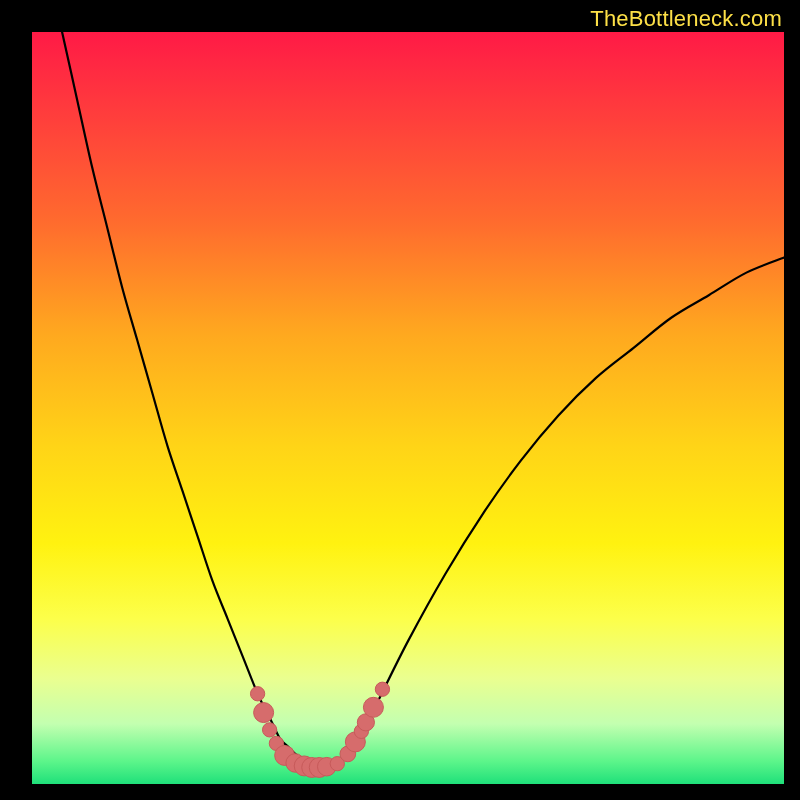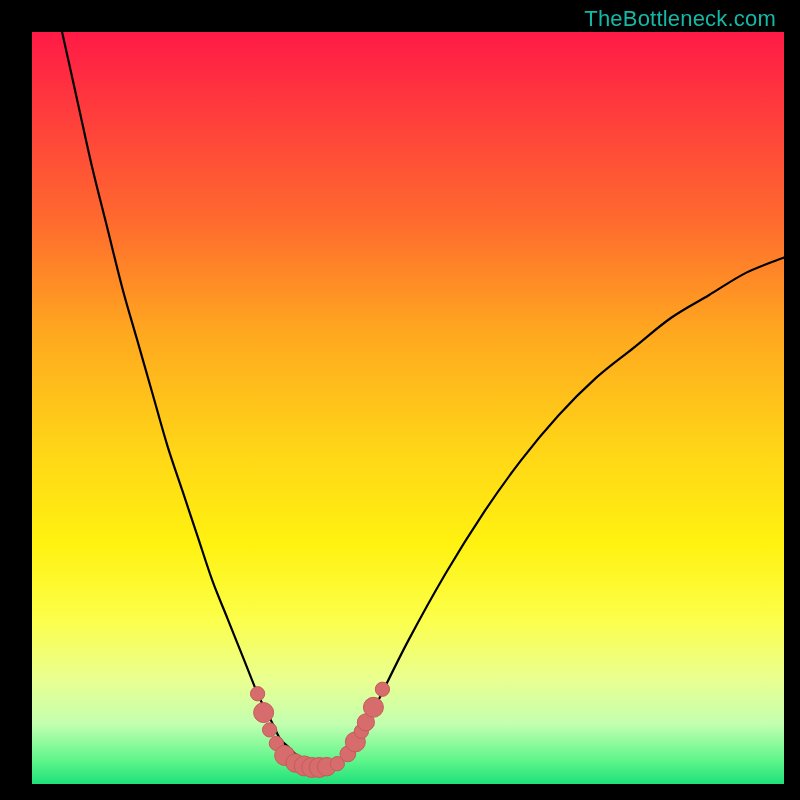--- a/index.html
+++ b/index.html
@@ -33,22 +33,22 @@
       #fcff4a 78%,
       #eaff90 86%,
       #c3ffb0 92%,
       #5cf58a 97%,
       #1fe07a 100%
     );
   }
   .watermark {
     position: absolute;
     top: 6px;
-    right: 24px;
-    color: #14b8a6;
+    right: 18px;
+    color: #fde047;
     font-size: 22px;
     font-weight: 400;
     letter-spacing: 0.2px;
     user-select: none;
   }
   svg.curve {
     position: absolute;
     left: 0;
     top: 0;
     width: 752px;

